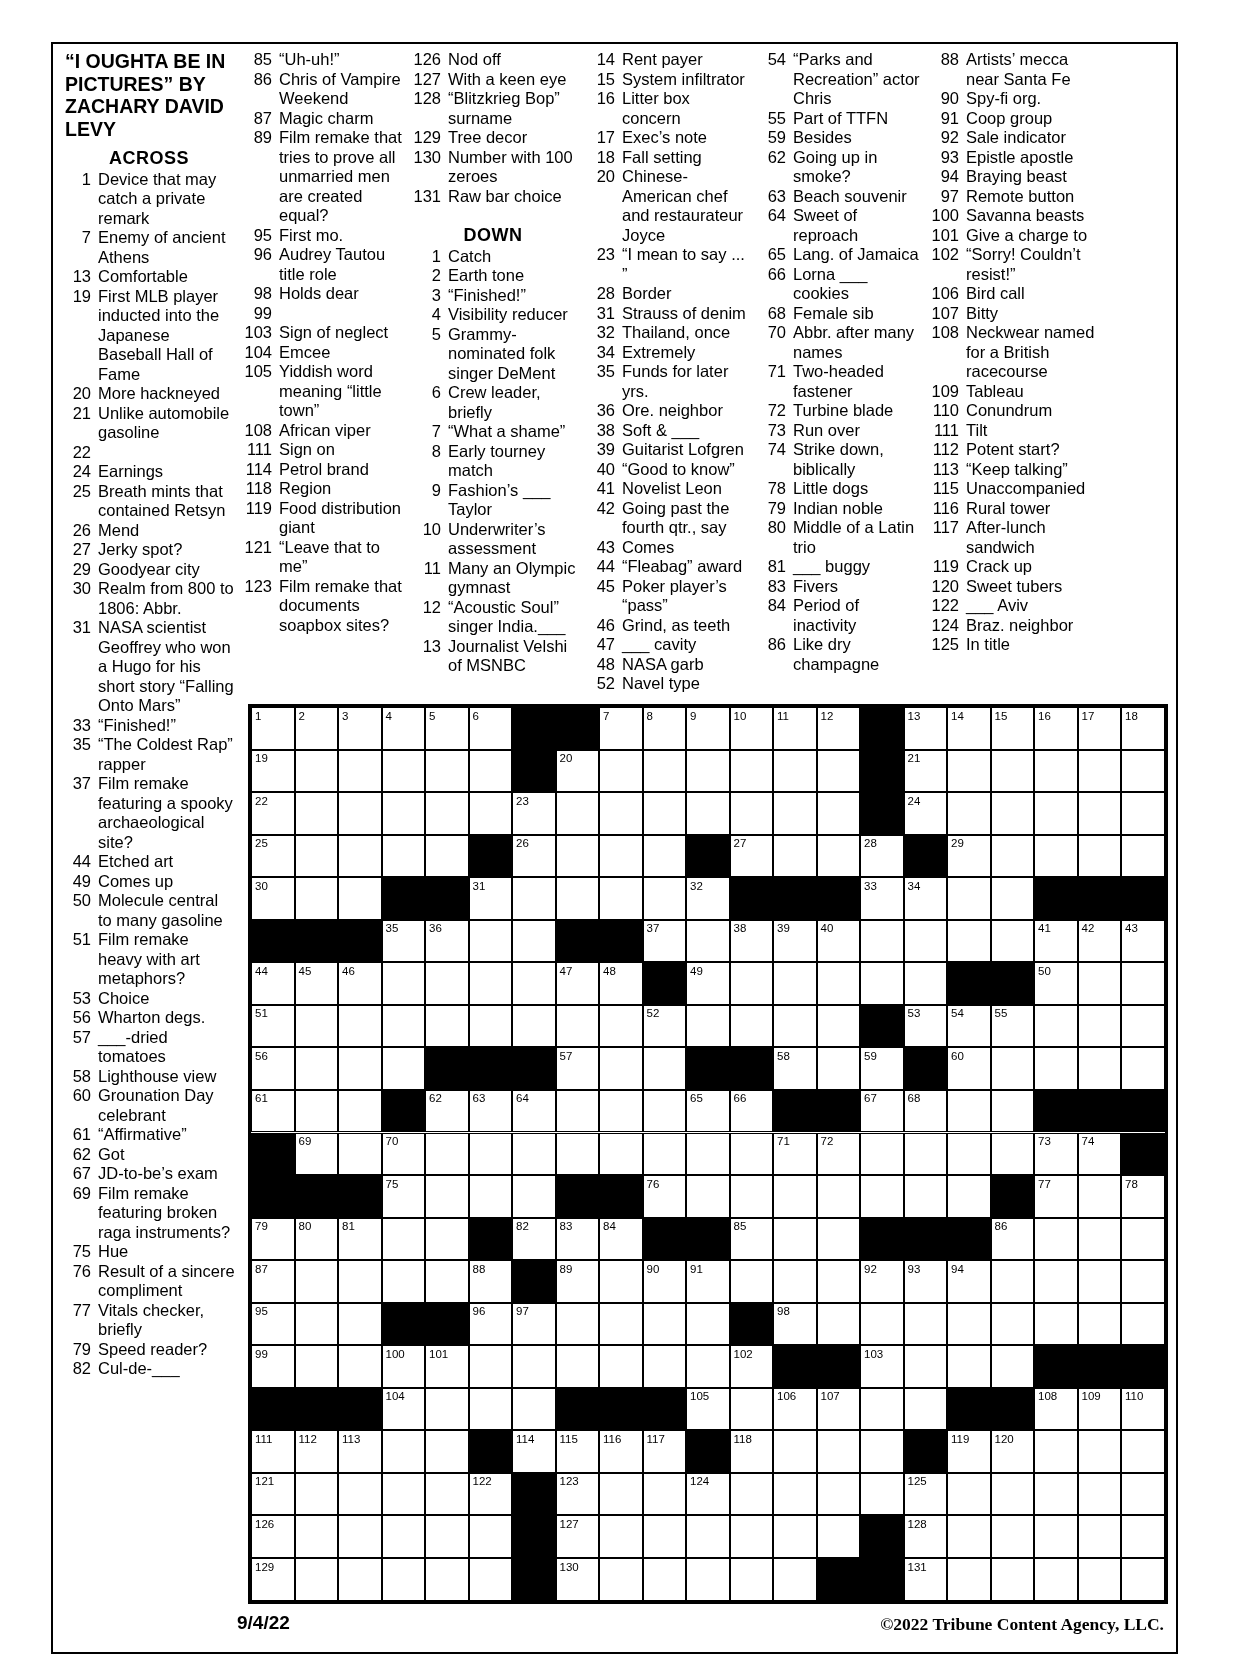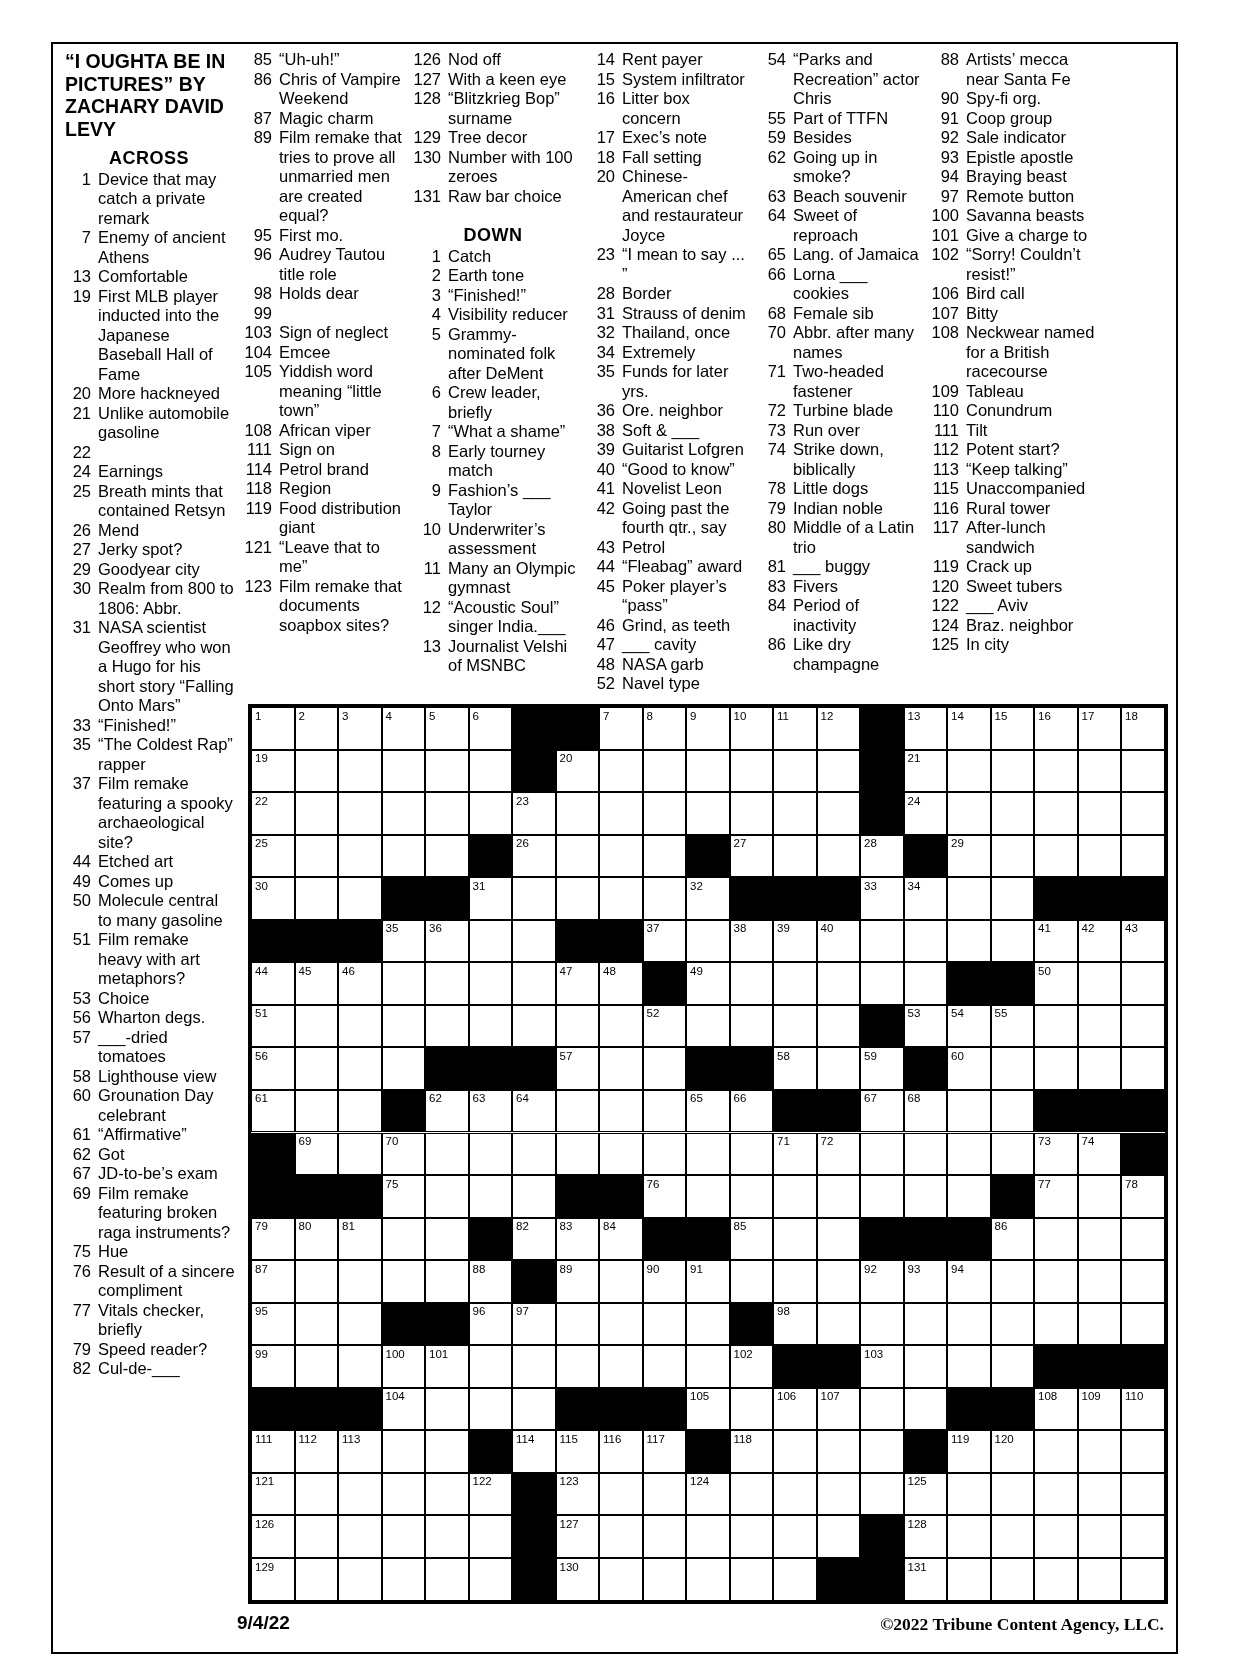--- a/index.html
+++ b/index.html
@@ -294,21 +294,21 @@
       <div class="clue">
         <span class="cnum">3</span>
         <span class="ctext">“Finished!”</span>
       </div>
       <div class="clue">
         <span class="cnum">4</span>
         <span class="ctext">Visibility reducer</span>
       </div>
       <div class="clue">
         <span class="cnum">5</span>
-        <span class="ctext">Grammy-nominated folk after DeMent</span>
+        <span class="ctext">Grammy-nominated folk singer DeMent</span>
       </div>
       <div class="clue">
         <span class="cnum">6</span>
         <span class="ctext">Crew leader, briefly</span>
       </div>
       <div class="clue">
         <span class="cnum">7</span>
         <span class="ctext">“What a shame”</span>
       </div>
       <div class="clue">
@@ -404,21 +404,21 @@
       <div class="clue">
         <span class="cnum">41</span>
         <span class="ctext">Novelist Leon</span>
       </div>
       <div class="clue">
         <span class="cnum">42</span>
         <span class="ctext">Going past the fourth qtr., say</span>
       </div>
       <div class="clue">
         <span class="cnum">43</span>
-        <span class="ctext">Petrol</span>
+        <span class="ctext">Comes</span>
       </div>
       <div class="clue">
         <span class="cnum">44</span>
         <span class="ctext">“Fleabag” award</span>
       </div>
       <div class="clue">
         <span class="cnum">45</span>
         <span class="ctext">Poker player’s “pass”</span>
       </div>
       <div class="clue">
@@ -620,21 +620,21 @@
       <div class="clue">
         <span class="cnum">122</span>
         <span class="ctext">___ Aviv</span>
       </div>
       <div class="clue">
         <span class="cnum">124</span>
         <span class="ctext">Braz. neighbor</span>
       </div>
       <div class="clue">
         <span class="cnum">125</span>
-        <span class="ctext">In city</span>
+        <span class="ctext">In title</span>
       </div>
     </div>
 
   <div id="grid">
       <div class="cell" style="left: 0px; top: 0px; width: 43.5px; height: 42.55px;">
         <span class="cellnum">1</span>
       </div>
       <div class="cell" style="left: 43.5px; top: 0px; width: 43.5px; height: 42.55px;">
         <span class="cellnum">2</span>
       </div>

